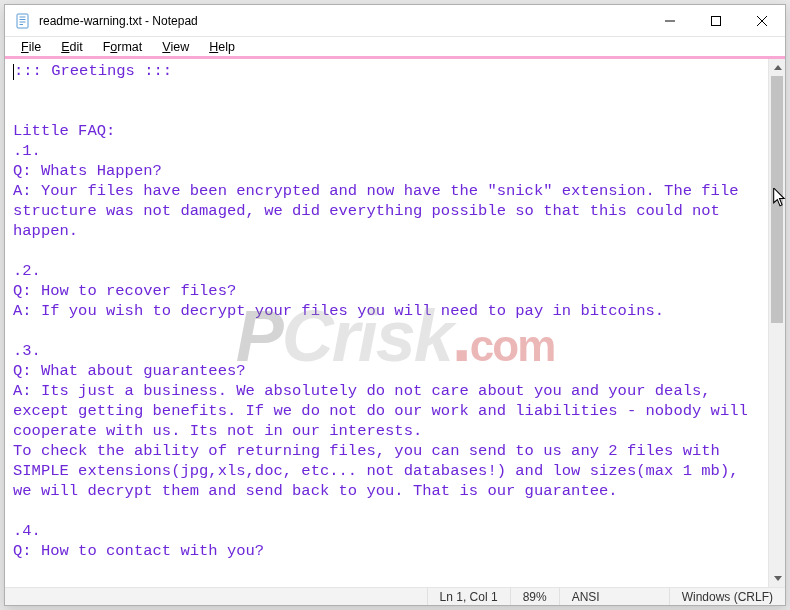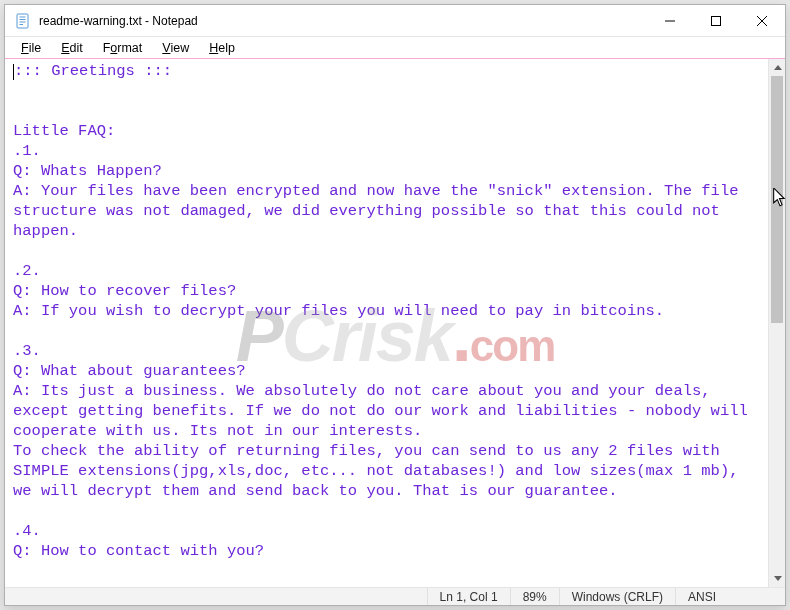--- a/index.html
+++ b/index.html
@@ -64,21 +64,21 @@
       cursor: pointer;
       color: #000;
     }
     .menubar {
       height: 22px;
       display: flex;
       align-items: center;
       padding: 0 6px;
       background: #ffffff;
       flex-shrink: 0;
-      border-bottom: 1px solid #f9a8d4;
+      border-bottom: 3px solid #f9a8d4;
     }
     .menu-item {
       padding: 2px 10px;
       font-size: 12.5px;
       color: #000;
       cursor: pointer;
     }
     .menu-item .ul { text-decoration: underline; }
     .content-area {
       flex: 1;
@@ -262,22 +262,22 @@
             <path d="M0 0 L4 5 L8 0 Z" fill="currentColor"></path>
           </svg>
       </div>
     </div>
   </div>
 
   <div class="statusbar">
     <div class="status-spacer"></div>
     <div class="status-cell">Ln 1, Col 1</div>
     <div class="status-cell">89%</div>
+    <div class="status-cell" style="min-width:110px">ANSI</div>
     <div class="status-cell">Windows (CRLF)</div>
-    <div class="status-cell" style="min-width:110px">ANSI</div>
   </div>
 
 </div>
 
 <div class="watermark">
   <span class="p">P</span><span>Crisk</span><span class="dot">.</span><span class="com">com</span>
 </div>
 
 <svg class="cursor-arrow" viewBox="0 0 12 19">
   <path d="M0 0 L0 14 L3.5 11 L6 17 L8 16 L5.5 10 L10 10 Z" fill="#fff" stroke="#000" stroke-width="1"></path>

